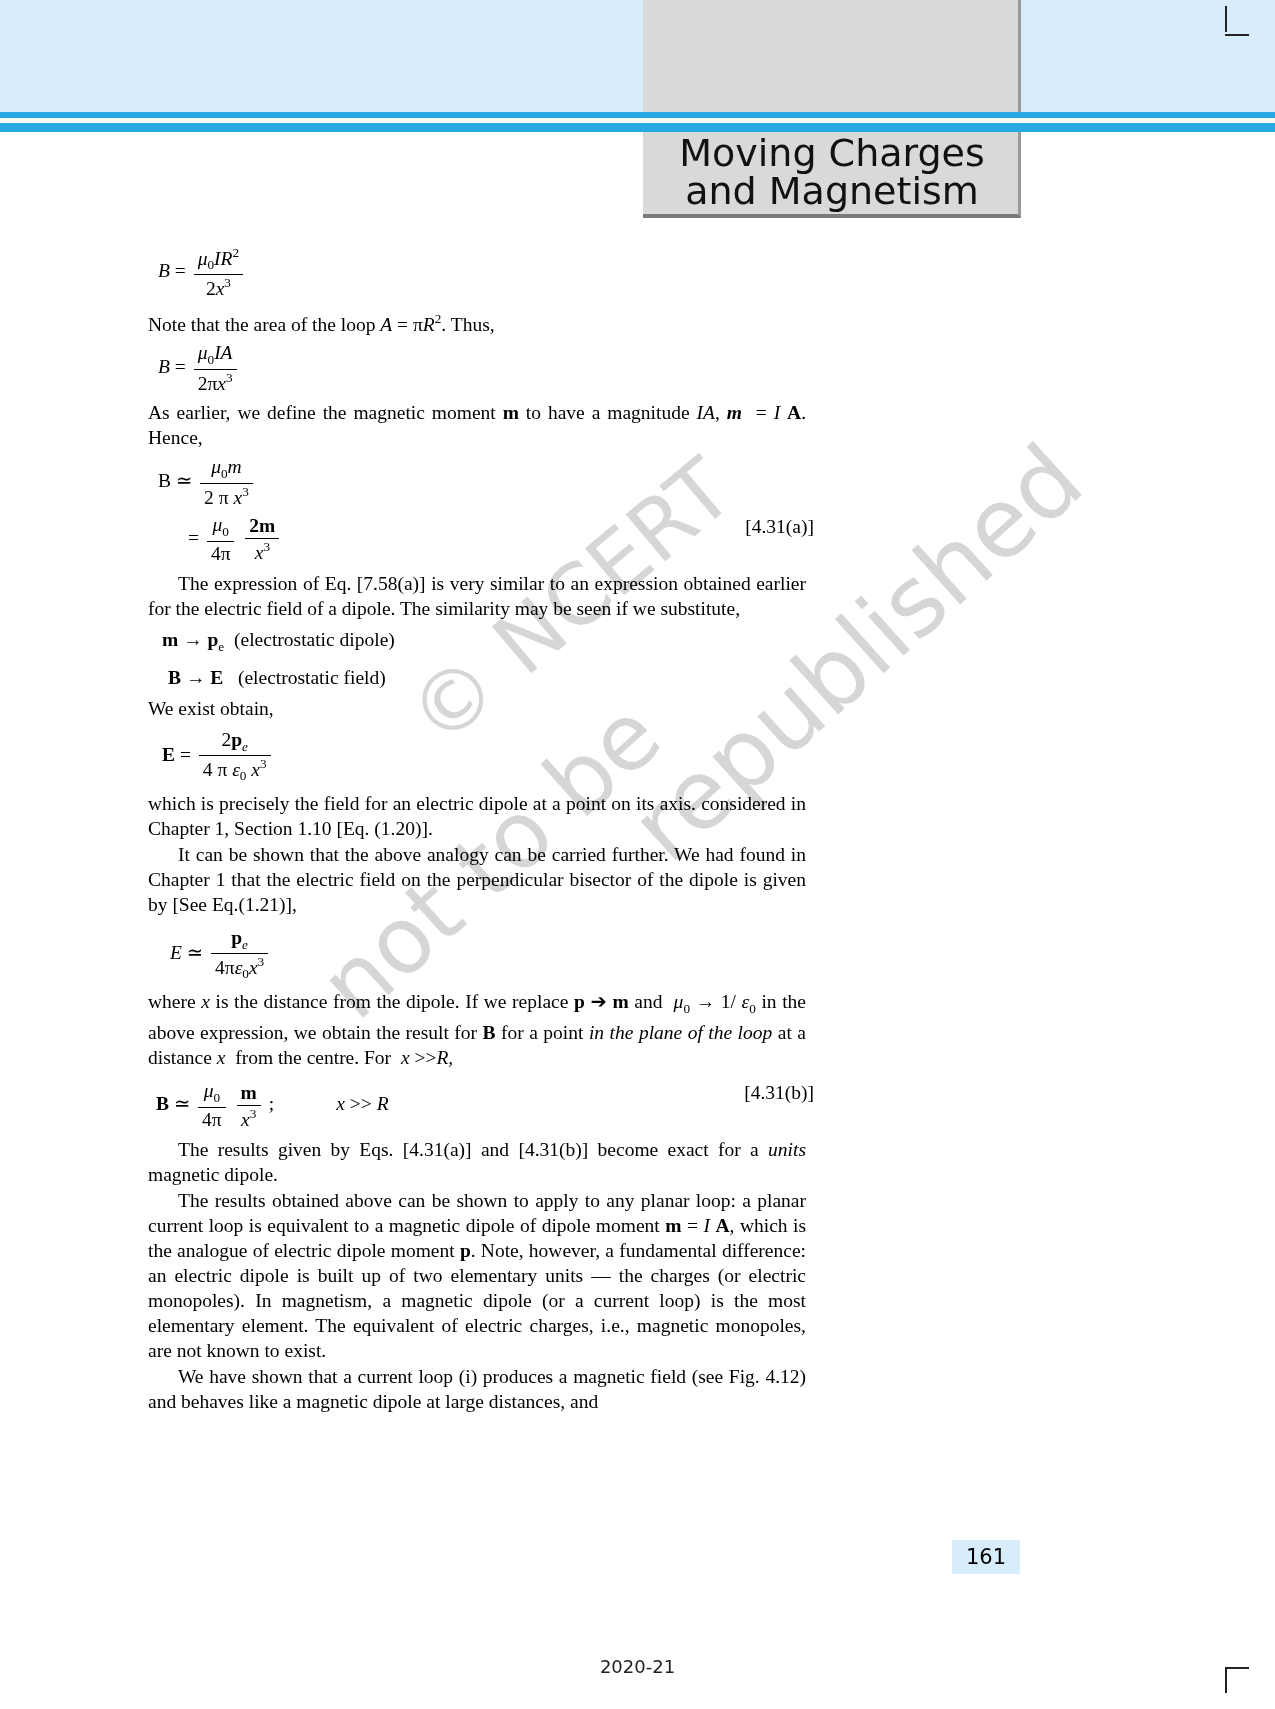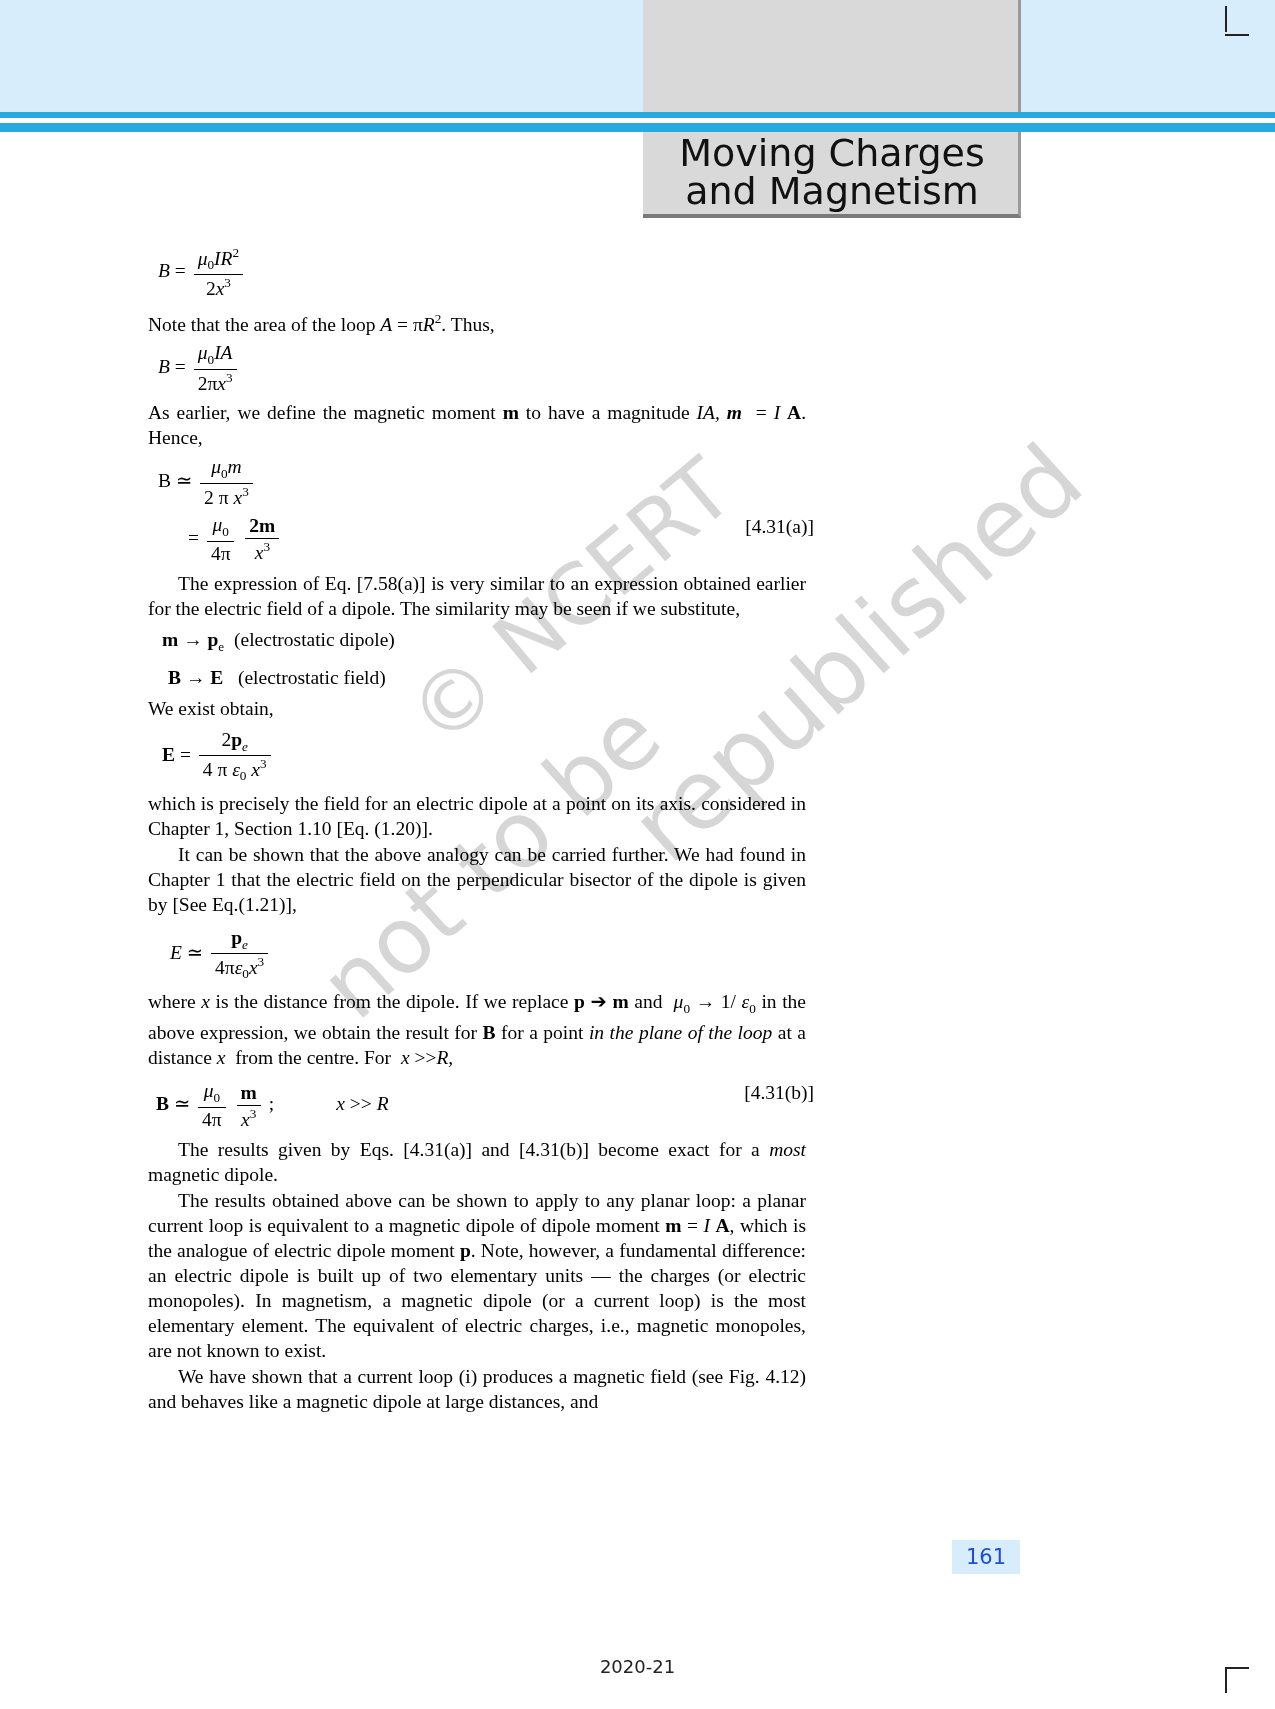--- a/index.html
+++ b/index.html
@@ -214,21 +214,21 @@
     position: absolute;
     left: 952px;
     top: 1540px;
     width: 68px;
     height: 34px;
     background: #d7edfb;
     text-align: center;
     line-height: 34px;
     font-size: 21px;
     font-family: "DejaVu Sans", sans-serif;
-    color: #1d4ed8;
+    color: #000000;
   }
   .footer {
     position: absolute;
     left: 0;
     top: 1656px;
     width: 1275px;
     text-align: center;
     font-size: 18px;
     font-family: "DejaVu Sans", sans-serif;
     color: #222;
@@ -340,21 +340,21 @@
         <span class="den">4π</span>
       </span>
       <span class="frac">
         <span class="num bf">m</span>
         <span class="den"><i>x</i><sup>3</sup></span>
       </span>
       ; &nbsp;&nbsp;&nbsp;&nbsp;&nbsp;&nbsp;<span style="margin-left:28px;"><i>x</i> &gt;&gt; <i>R</i></span>
       <span class="eqnum">[4.31(b)]</span>
     </div>
 
-    <p class="para indent">The results given by Eqs. [4.31(a)] and [4.31(b)] become exact for a <i>most</i> magnetic dipole.</p>
+    <p class="para indent">The results given by Eqs. [4.31(a)] and [4.31(b)] become exact for a <i>units</i> magnetic dipole.</p>
 
     <p class="para indent">The results obtained above can be shown to apply to any planar loop: a planar current loop is equivalent to a magnetic dipole of dipole moment <span class="bf">m</span> = <i>I</i> <span class="bf">A</span>, which is the analogue of electric dipole moment <span class="bf">p</span>. Note, however, a fundamental difference: an electric dipole is built up of two elementary units — the charges (or electric monopoles). In magnetism, a magnetic dipole (or a current loop) is the most elementary element. The equivalent of electric charges, i.e., magnetic monopoles, are not known to exist.</p>
 
     <p class="para indent">We have shown that a current loop (i) produces a magnetic field (see Fig. 4.12) and behaves like a magnetic dipole at large distances, and</p>
 
   </div>
 
   <div class="pagenum">161</div>
   <div class="footer">2020-21</div>
 

